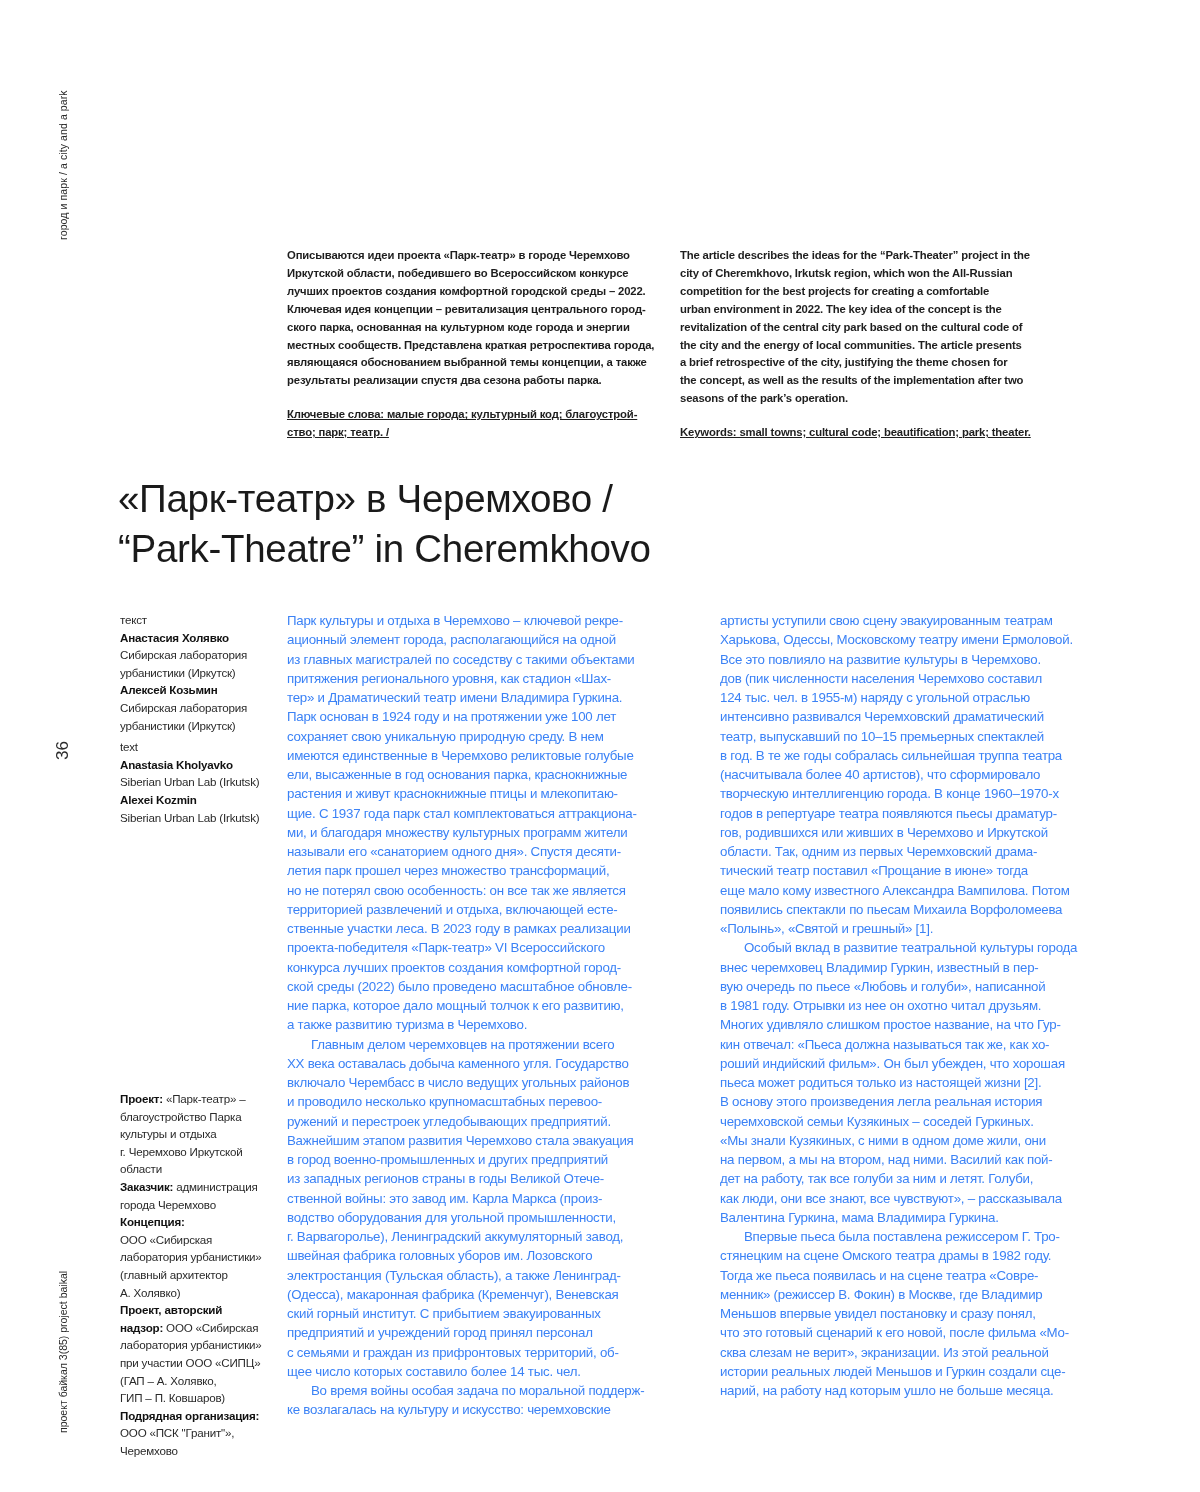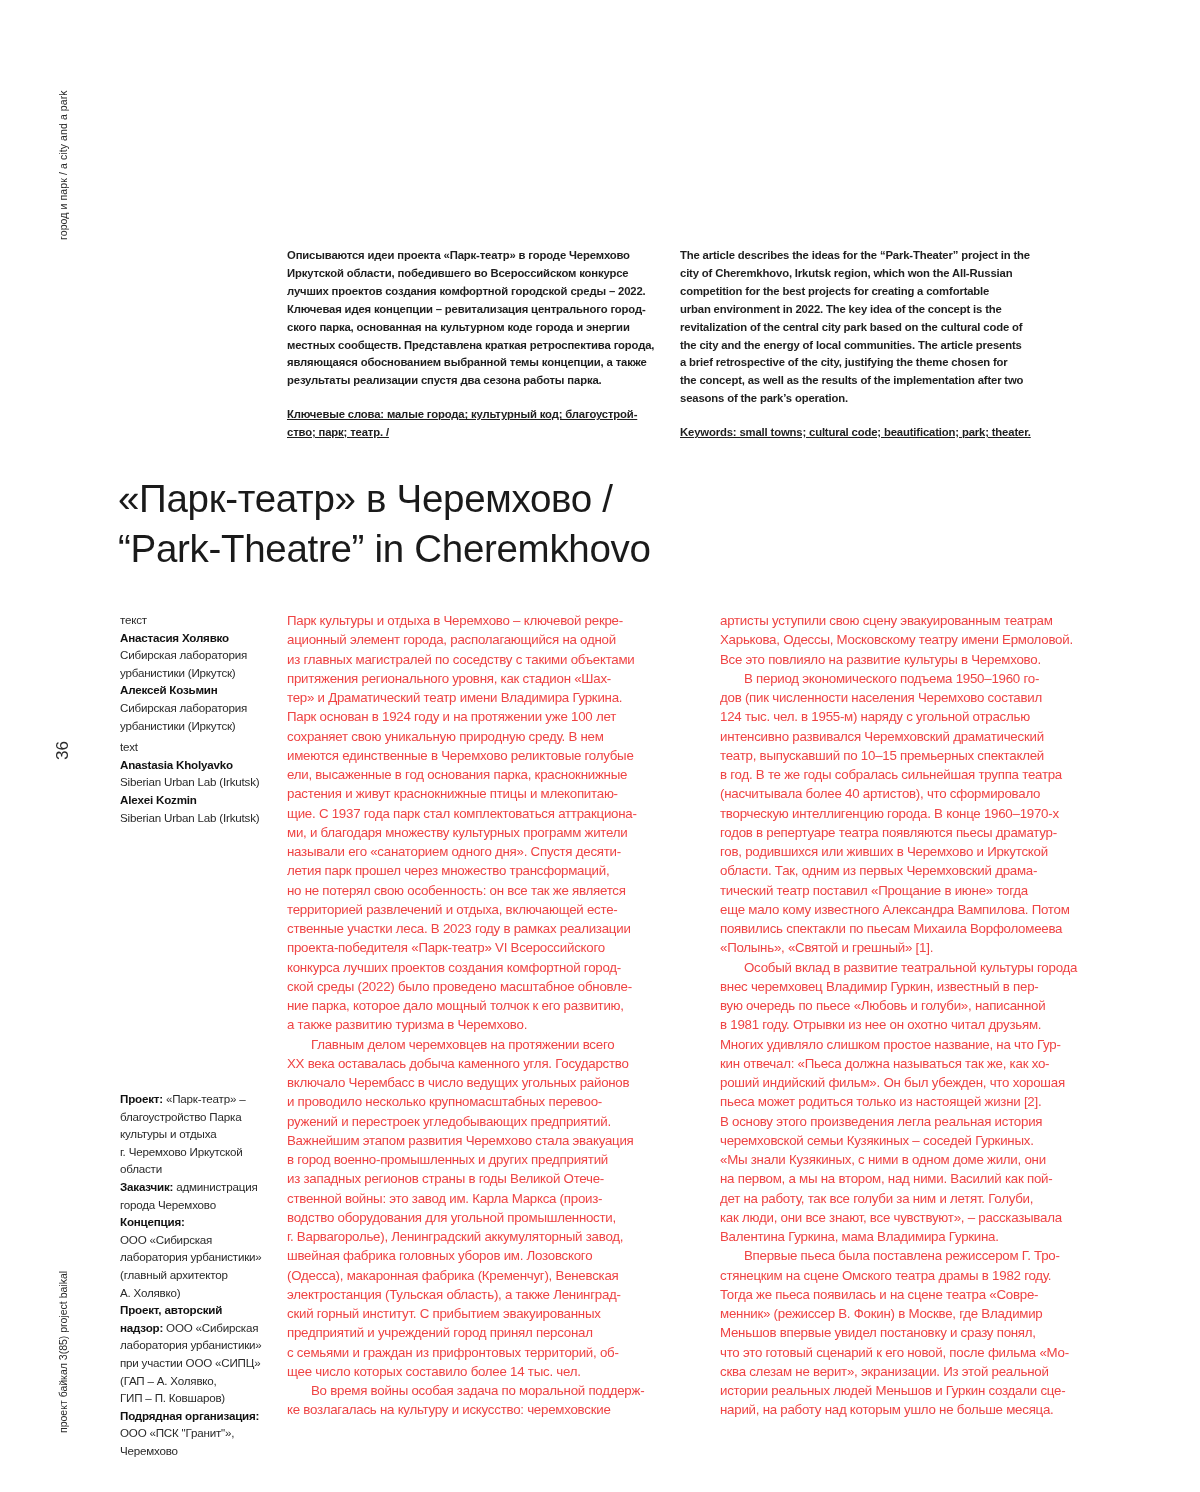--- a/index.html
+++ b/index.html
@@ -47,21 +47,21 @@
     letter-spacing: -0.2px;
   }
   .side .b { font-weight: bold; color: #111; }
   .side .gap { height: 4px; }
   #credits { top: 611px; }
   #project-info { top: 1090px; }
 
   .col {
     position: absolute; top: 611px; width: 415px;
     font-family: "Liberation Sans", sans-serif;
-    font-size: 13.3px; line-height: 19.25px; color: #ef4444;
+    font-size: 13.3px; line-height: 19.25px; color: #3b82f6;
     letter-spacing: -0.25px;
   }
   .col p { margin: 0; }
   #col-1 { left: 287px; }
   #col-2 { left: 720px; }
   .col span.line { display: block; white-space: nowrap; }
 </style>
 </head>
 <body>
 
@@ -156,40 +156,39 @@
       <span class="line">включало Черембасс в число ведущих угольных районов</span>
       <span class="line">и проводило несколько крупномасштабных перевоо-</span>
       <span class="line">ружений и перестроек угледобывающих предприятий.</span>
       <span class="line">Важнейшим этапом развития Черемхово стала эвакуация</span>
       <span class="line">в город военно-промышленных и других предприятий</span>
       <span class="line">из западных регионов страны в годы Великой Отече-</span>
       <span class="line">ственной войны: это завод им. Карла Маркса (произ-</span>
       <span class="line">водство оборудования для угольной промышленности,</span>
       <span class="line">г. Варваropолье), Ленинградский аккумуляторный завод,</span>
       <span class="line">швейная фабрика головных уборов им. Лозовского</span>
+      <span class="line">электростанция (Тульская область), а также Ленинград-</span>
       <span class="line">(Одесса), макаронная фабрика (Кременчуг), Веневская</span>
-      <span class="line">электростанция (Тульская область), а также Ленинград-</span>
       <span class="line">ский горный институт. С прибытием эвакуированных</span>
       <span class="line">предприятий и учреждений город принял персонал</span>
       <span class="line">с семьями и граждан из прифронтовых территорий, об-</span>
       <span class="line">щее число которых составило более 14 тыс. чел.</span>
     </p>
     <p>
       <span class="line" style="text-indent: 24px;">Во время войны особая задача по моральной поддерж-</span>
       <span class="line">ке возлагалась на культуру и искусство: черемховские</span>
     </p>
   </div>
 <div class="col" id="col-2">
     <p>
       <span class="line">артисты уступили свою сцену эвакуированным театрам</span>
       <span class="line">Харькова, Одессы, Московскому театру имени Ермоловой.</span>
       <span class="line">Все это повлияло на развитие культуры в Черемхово.</span>
     </p>
     <p>
-      <span class="line" style="text-indent: 24px;">В период экономического подъема 1950–1960 го-</span>
       <span class="line">дов (пик численности населения Черемхово составил</span>
       <span class="line">124 тыс. чел. в 1955-м) наряду с угольной отраслью</span>
       <span class="line">интенсивно развивался Черемховский драматический</span>
       <span class="line">театр, выпускавший по 10–15 премьерных спектаклей</span>
       <span class="line">в год. В те же годы собралась сильнейшая труппа театра</span>
       <span class="line">(насчитывала более 40 артистов), что сформировало</span>
       <span class="line">творческую интеллигенцию города. В конце 1960–1970-х</span>
       <span class="line">годов в репертуаре театра появляются пьесы драматур-</span>
       <span class="line">гов, родившихся или живших в Черемхово и Иркутской</span>
       <span class="line">области. Так, одним из первых Черемховский драма-</span>

